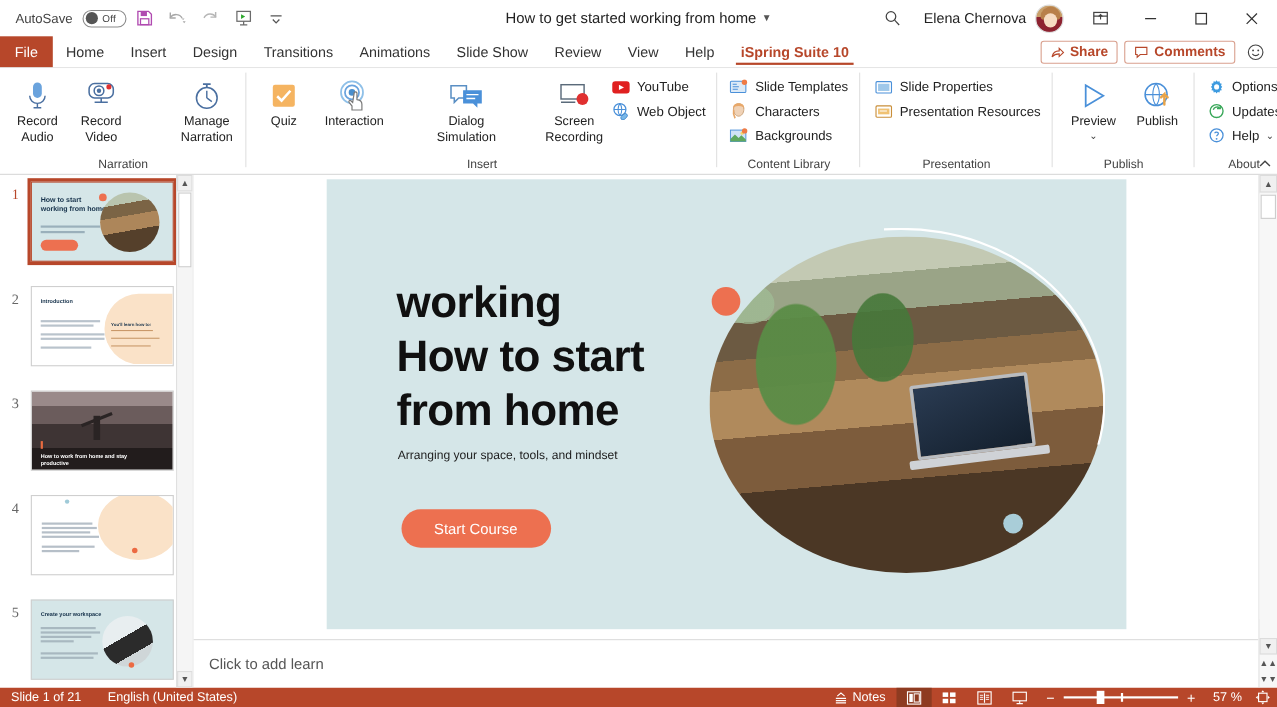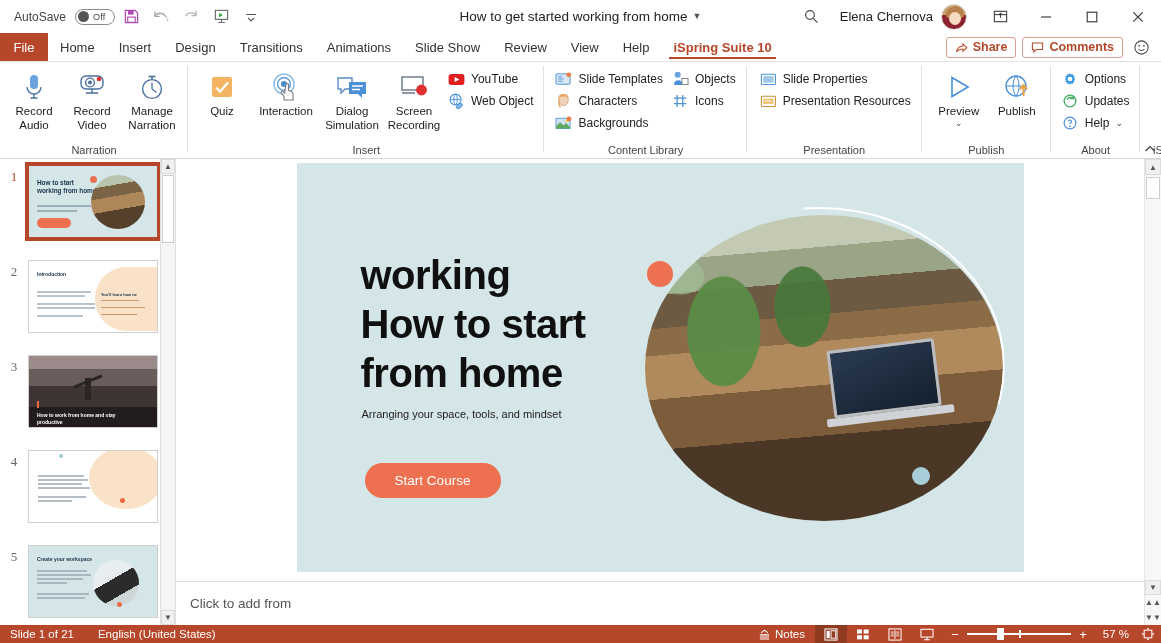--- a/index.html
+++ b/index.html
@@ -101,21 +101,21 @@
   }
   .rgroup.nodiv::after { display: none; }
 
   .bigbtn {
     width: 58px; display: flex; flex-direction: column; align-items: center;
     padding: 4px 1px 2px; cursor: pointer; border-radius: 2px; text-align: center;
   }
   .bigbtn .ico { height: 34px; display: flex; align-items: center; justify-content: center; }
   .bigbtn .lbl { font-size: 11.5px; color: #222; line-height: 13px; margin-top: 1px; }
   .bigbtn.w70 { width: 70px; }
-  .bigbtn.w62 { width: 62px; }
+  .bigbtn.w62 { width: 62px; margin-left: 36px; }
 
   .smallcol { display: flex; flex-direction: column; padding-top: 2px; }
   .smallbtn {
     display: flex; align-items: center; gap: 6px; height: 22px;
     padding: 0 6px 0 3px; cursor: pointer; border-radius: 2px; white-space: nowrap;
   }
   .smallbtn .lbl { font-size: 12px; color: #222; }
   .smallbtn .si { width: 17px; height: 17px; display: flex; align-items: center; justify-content: center; }
   .twocol { display: flex; justify-content: flex-end; }
 
@@ -518,40 +518,20 @@
               <svg width="17" height="15" viewBox="0 0 18 16">
                   <rect x="1" y="2.4" width="15" height="11" fill="#cfe3f5" stroke="#4a90d9" stroke-width=".9"></rect>
                   <path d="M1 11l4.4-4.4L9 10l2.6-2.6L16 11.6v1.8H1z" fill="#5fa85f"></path>
                   <circle cx="12.4" cy="5.4" r="1.6" fill="#f5d76e"></circle>
                   <circle cx="14.8" cy="3.2" r="2.6" fill="#ef7b45"></circle>
                 </svg>
             </span>
             <span class="lbl">Backgrounds</span>
           </div>
         </div>
-        <div class="smallcol">
-          <div class="smallbtn">
-            <span class="si">
-              <svg width="17" height="16" viewBox="0 0 18 17">
-                  <circle cx="6" cy="4" r="3.2" fill="#6aa3dd"></circle>
-                  <path d="M2 15c0-3.4 2-5.2 4.6-5.2S11 11.6 11 15z" fill="#4a90d9"></path>
-                  <rect x="10.6" y="8" width="6.4" height="6.4" fill="none" stroke="#7a7a7a" stroke-width="1"></rect>
-                </svg>
-            </span>
-            <span class="lbl">Objects</span>
-          </div>
-          <div class="smallbtn">
-            <span class="si">
-              <svg width="17" height="16" viewBox="0 0 18 17">
-                  <path d="M5.4 2v13M11.4 2v13M2 5.4h13M2 11.4h13" stroke="#4a90d9" stroke-width="1.3" fill="none"></path>
-                </svg>
-            </span>
-            <span class="lbl">Icons</span>
-          </div>
-        </div>
       </div>
       <div class="rgroup-label">Content Library</div>
     </div>
 
     <div class="rgroup">
       <div class="rgroup-body" style="padding-left:10px;">
         <div class="smallcol">
           <div class="smallbtn">
             <span class="si">
               <svg width="17" height="15" viewBox="0 0 18 16">
@@ -754,21 +734,21 @@
               <div class="base"></div>
             </div>
           </div>
           <div class="ring-white"></div>
           <div class="dot-orange"></div>
           <div class="dot-blue"></div>
         </div>
       </div>
 
       <div class="notes">
-        <span class="notes-ph">Click to add from</span>
+        <span class="notes-ph">Click to add learn</span>
       </div>
     </div>
 
     <div class="vscroll">
       <div class="sarrow">▲</div>
       <div class="strack"></div>
       <div class="sthumb"></div>
       <div class="bot-stack">
         <div>▼</div>
         <div>▲▲</div>

